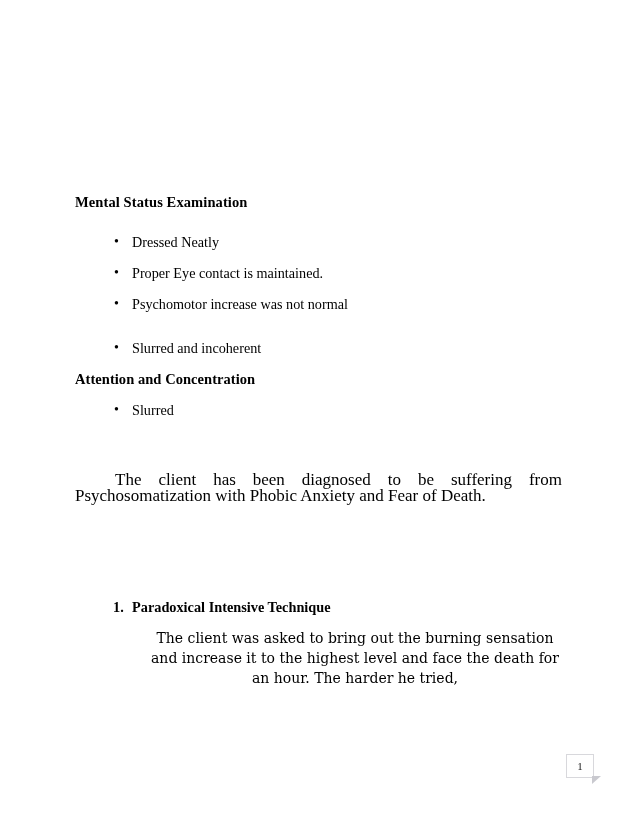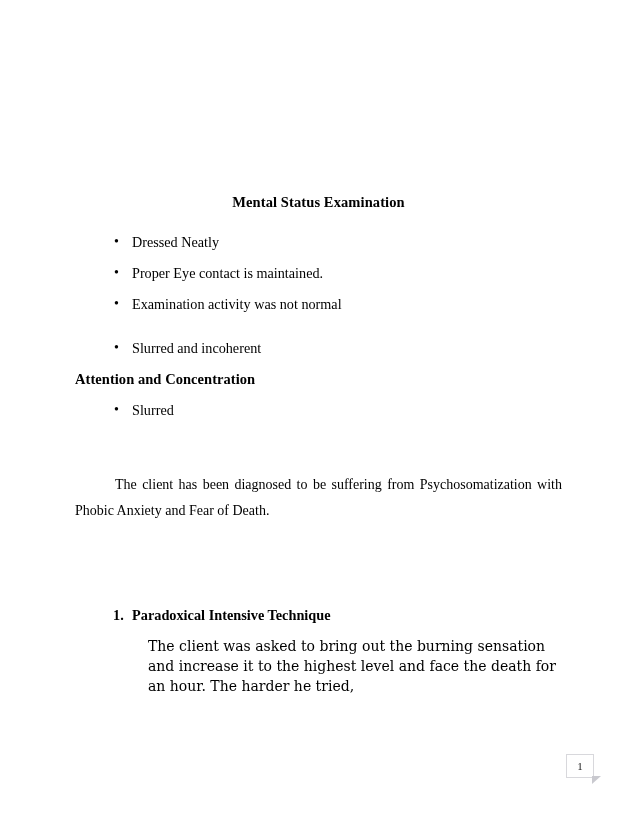--- a/index.html
+++ b/index.html
@@ -25,21 +25,21 @@
 
   
   .content {
     position: absolute;
     left: 75px;
     top: 193px;
     width: 487px;
   }
 
   .doc-title {
-    text-align: center;
+    text-align: left;
     font-weight: bold;
     font-size: 14.5px;
     line-height: 18px;
     margin: 0 0 22px 0;
     letter-spacing: 0.1px;
   }
 
   .section-heading {
     font-weight: bold;
     font-size: 14.5px;
@@ -68,23 +68,23 @@
     font-size: 14px;
     line-height: 18px;
   }
 
   .gap-after-list { height: 13px; }
 
   .spacer-lg { height: 44px; }
   .spacer-xl { height: 66px; }
 
   .body-paragraph {
-    font-size: 14px;
-    line-height: 26px;
-    margin: 9px 0 0 0;
+    font-size: 17px;
+    line-height: 16px;
+    margin: 9px 0 12px 0;
     text-align: justify;
     text-indent: 40px;
   }
 
   .numbered-list {
     list-style: none;
     margin: 16px 0 0 0;
     padding: 0;
   }
   .numbered-item {
@@ -98,21 +98,21 @@
     position: absolute;
     left: 38px;
     top: 0;
     font-weight: bold;
   }
 
   .sub-paragraph {
     margin: 12px 0 0 73px;
     font-size: 14px;
     line-height: 20px;
-    text-align: left;
+    text-align: center;
     font-family: "DejaVu Serif", "Liberation Serif", serif;
   }
 
   
   .page-badge {
     position: absolute;
     left: 566px;
     top: 754px;
     width: 28px;
     height: 24px;
@@ -152,21 +152,21 @@
       <li class="bullet-item">
         <span class="dot">•</span>
         <span>Dressed Neatly</span>
       </li>
       <li class="bullet-item">
         <span class="dot">•</span>
         <span>Proper Eye contact is maintained.</span>
       </li>
       <li class="bullet-item">
         <span class="dot">•</span>
-        <span>Examination activity was not normal</span>
+        <span>Psychomotor increase was not normal</span>
       </li>
     </ul>
 
     <div class="gap-after-list"></div>
 
     <ul class="bullet-list">
       <li class="bullet-item">
         <span class="dot">•</span>
         <span>Slurred and incoherent</span>
       </li>

